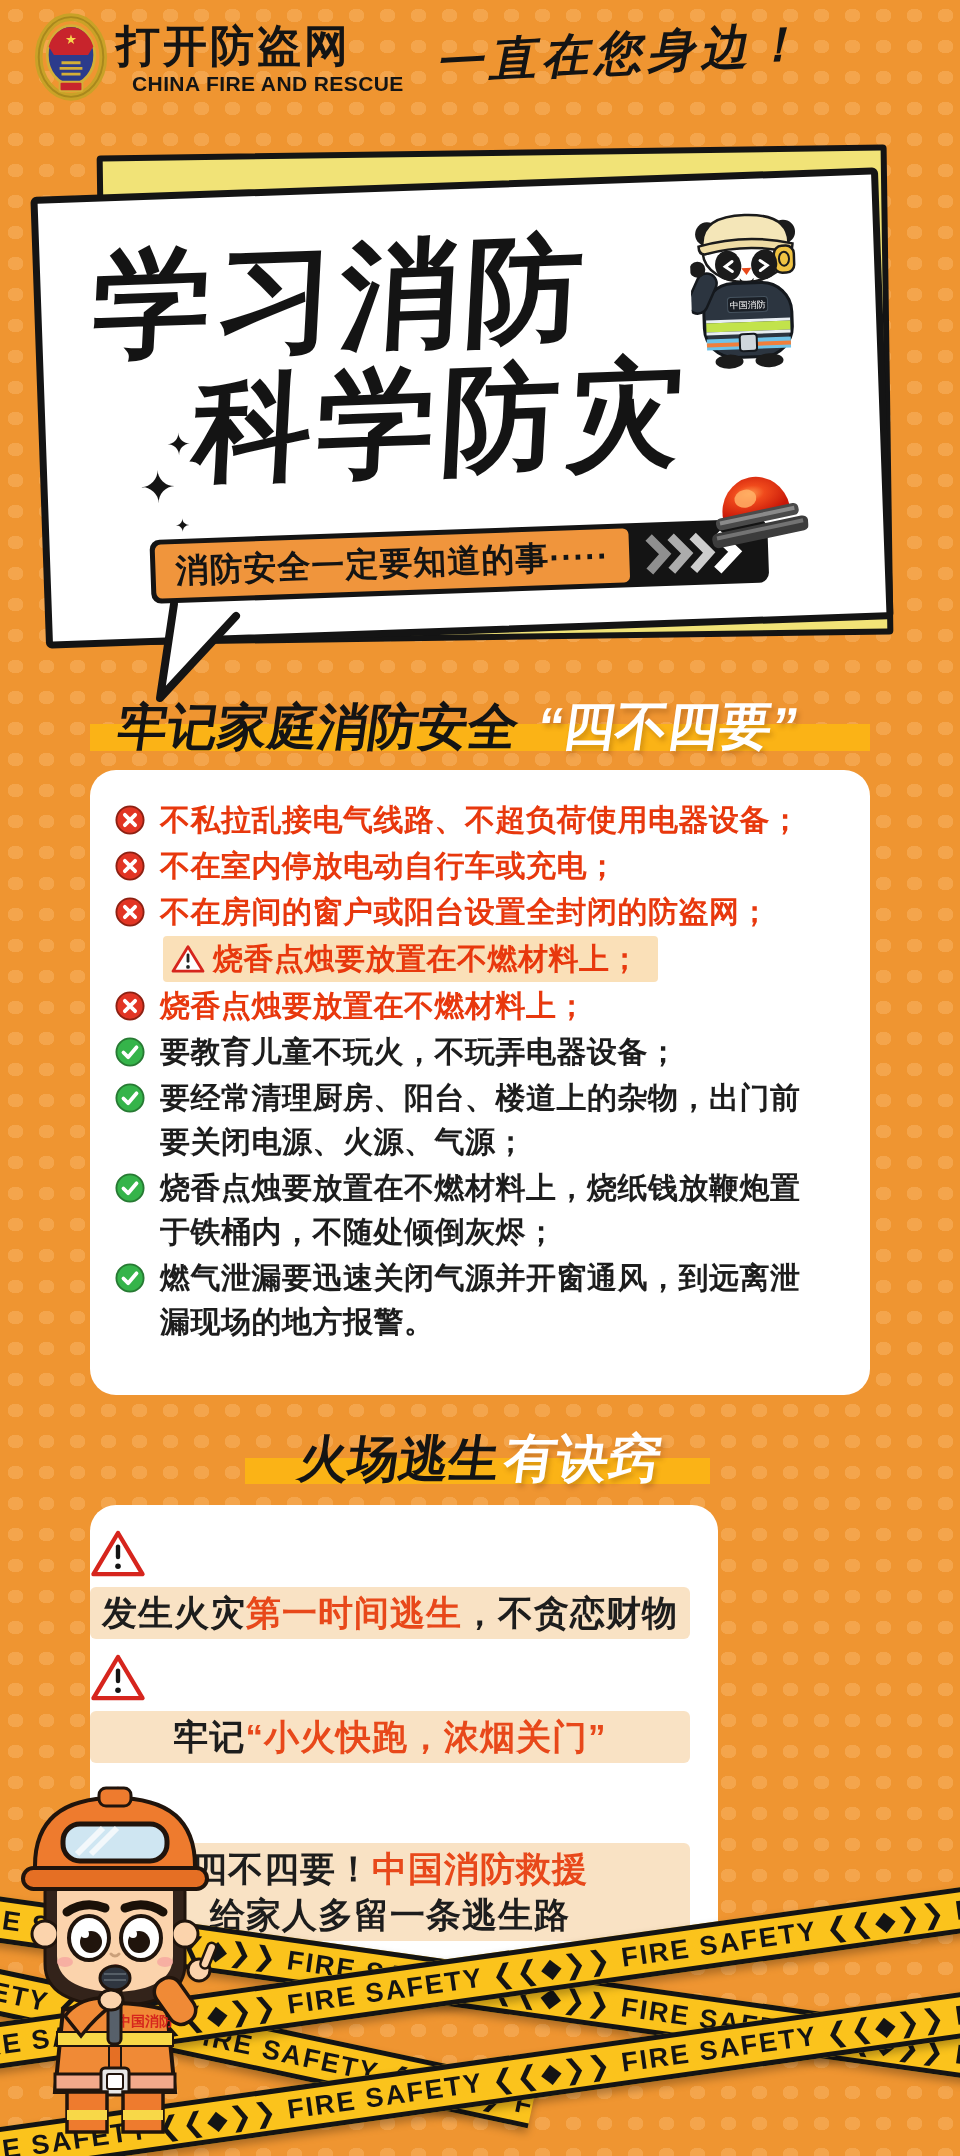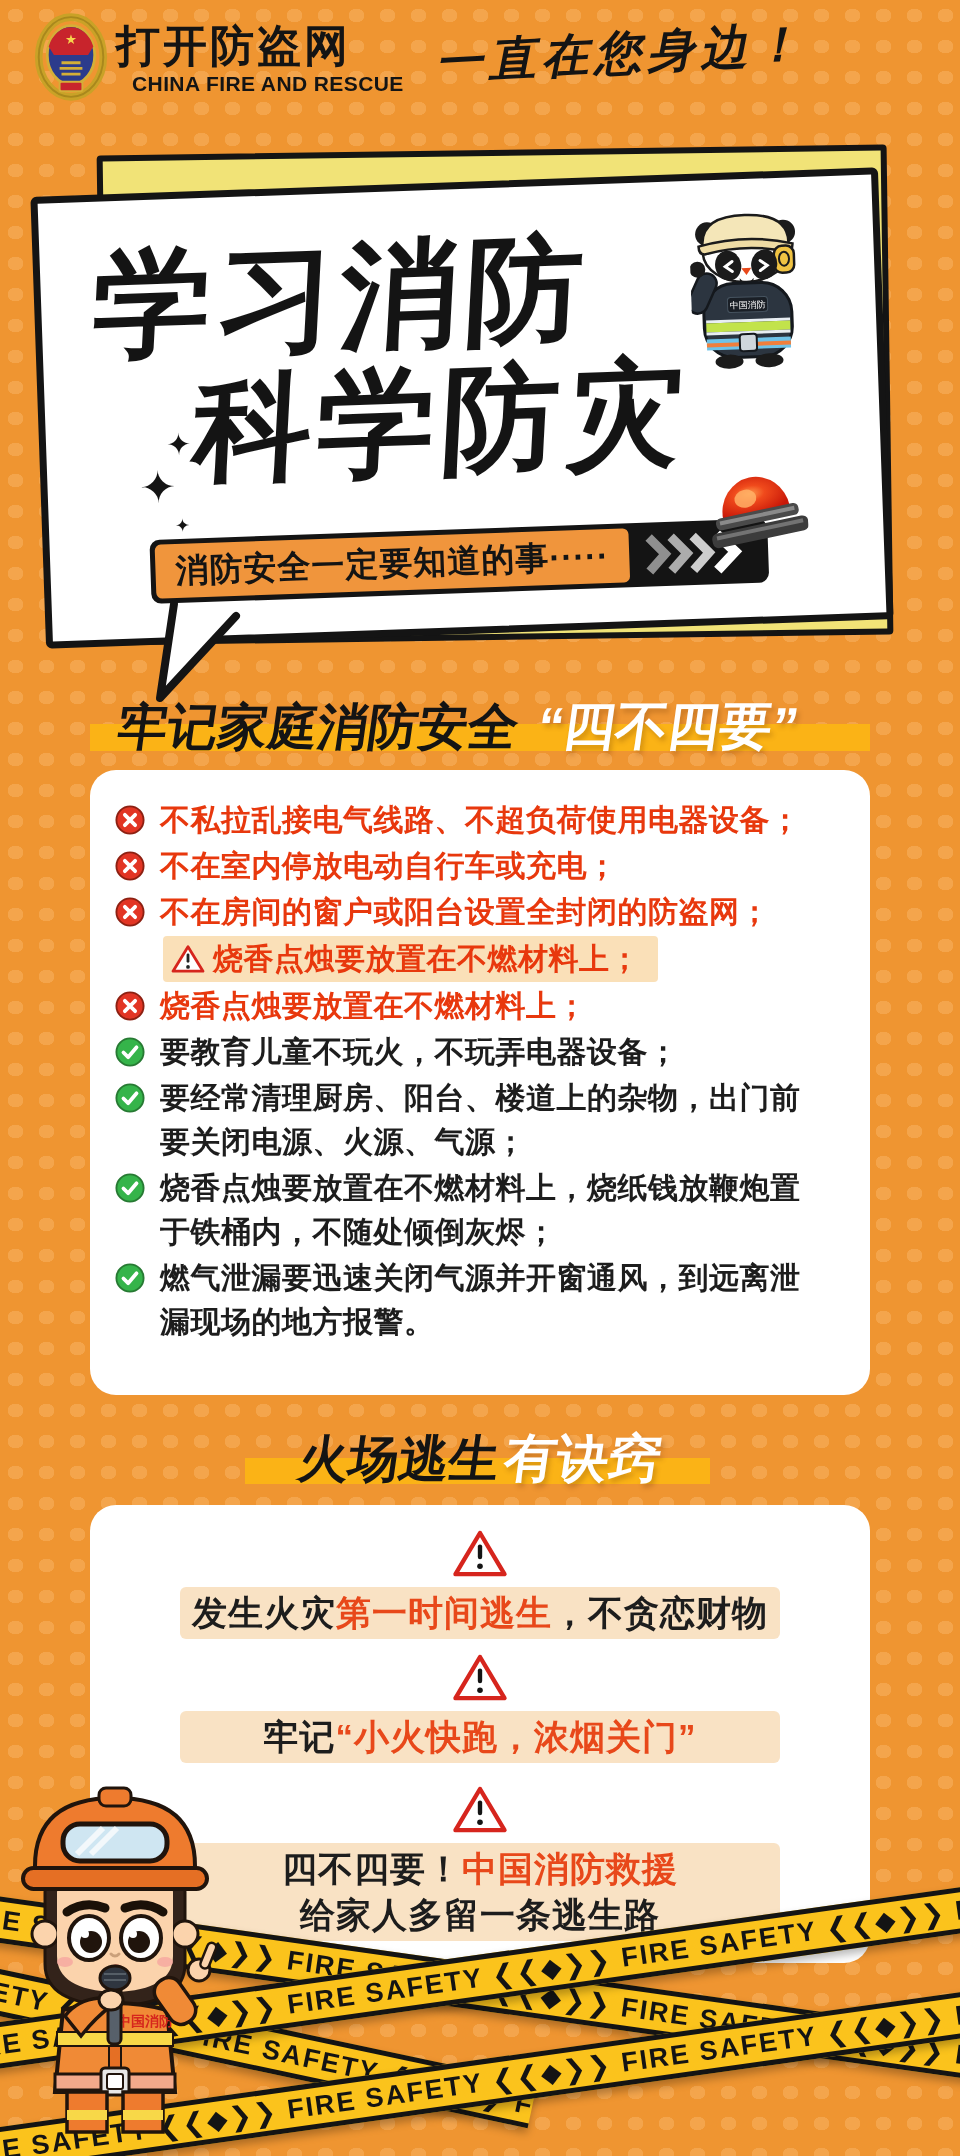--- a/index.html
+++ b/index.html
@@ -56,22 +56,22 @@
   .item{display:flex; align-items:flex-start; margin-bottom:2px;}
   .item .ic{flex:0 0 30px; margin:7px 15px 0 0;}
   .item .txt{font-size:30px; line-height:44px; font-weight:700; letter-spacing:0.5px;}
   .item.dont .txt{color:#E8380D;}
   .item.do .txt{color:#1d1d1d;}
   .item.note{margin-left:48px; background:#FAE0B8; border-radius:4px; width:max-content;
     padding:1px 18px 1px 8px; align-items:center; margin-bottom:2px;}
   .item.note .ic{flex:0 0 34px; margin:0 8px 0 0;}
   .item.note .txt{color:#E8380D;}
   
-  .tips-card{position:absolute; left:90px; top:1505px; width:780px; height:458px; background:#fff;
-    border-radius:26px; display:flex; flex-direction:column; align-items:center; padding-top:24px; z-index:5;}
+  .tips-card{position:absolute; left:90px; top:1505px; width:628px; height:458px; background:#fff;
+    border-radius:26px; display:flex; flex-direction:column; align-items:flex-start; padding-top:24px; z-index:5;}
   .tri{margin-top:0;}
   .tip-banner{width:600px; min-height:52px; background:#F9E2C4; border-radius:6px; display:flex;
     flex-direction:column; align-items:center; justify-content:center; margin-top:8px;
     font-size:35px; font-weight:900; color:#1d1d1d; letter-spacing:1px; line-height:46px; padding:3px 0;}
   .tip-banner .accent{color:#E8481A;}
   .mt14{margin-top:14px;} .mt22{margin-top:22px;}
   
   .tape{position:absolute; height:46px; width:1120px; left:-60px; background:#FBC31C;
     border-top:5px solid #141414; border-bottom:5px solid #141414; display:flex; align-items:center;
     overflow:hidden; white-space:nowrap; font-size:27px; font-weight:900; color:#141414;

